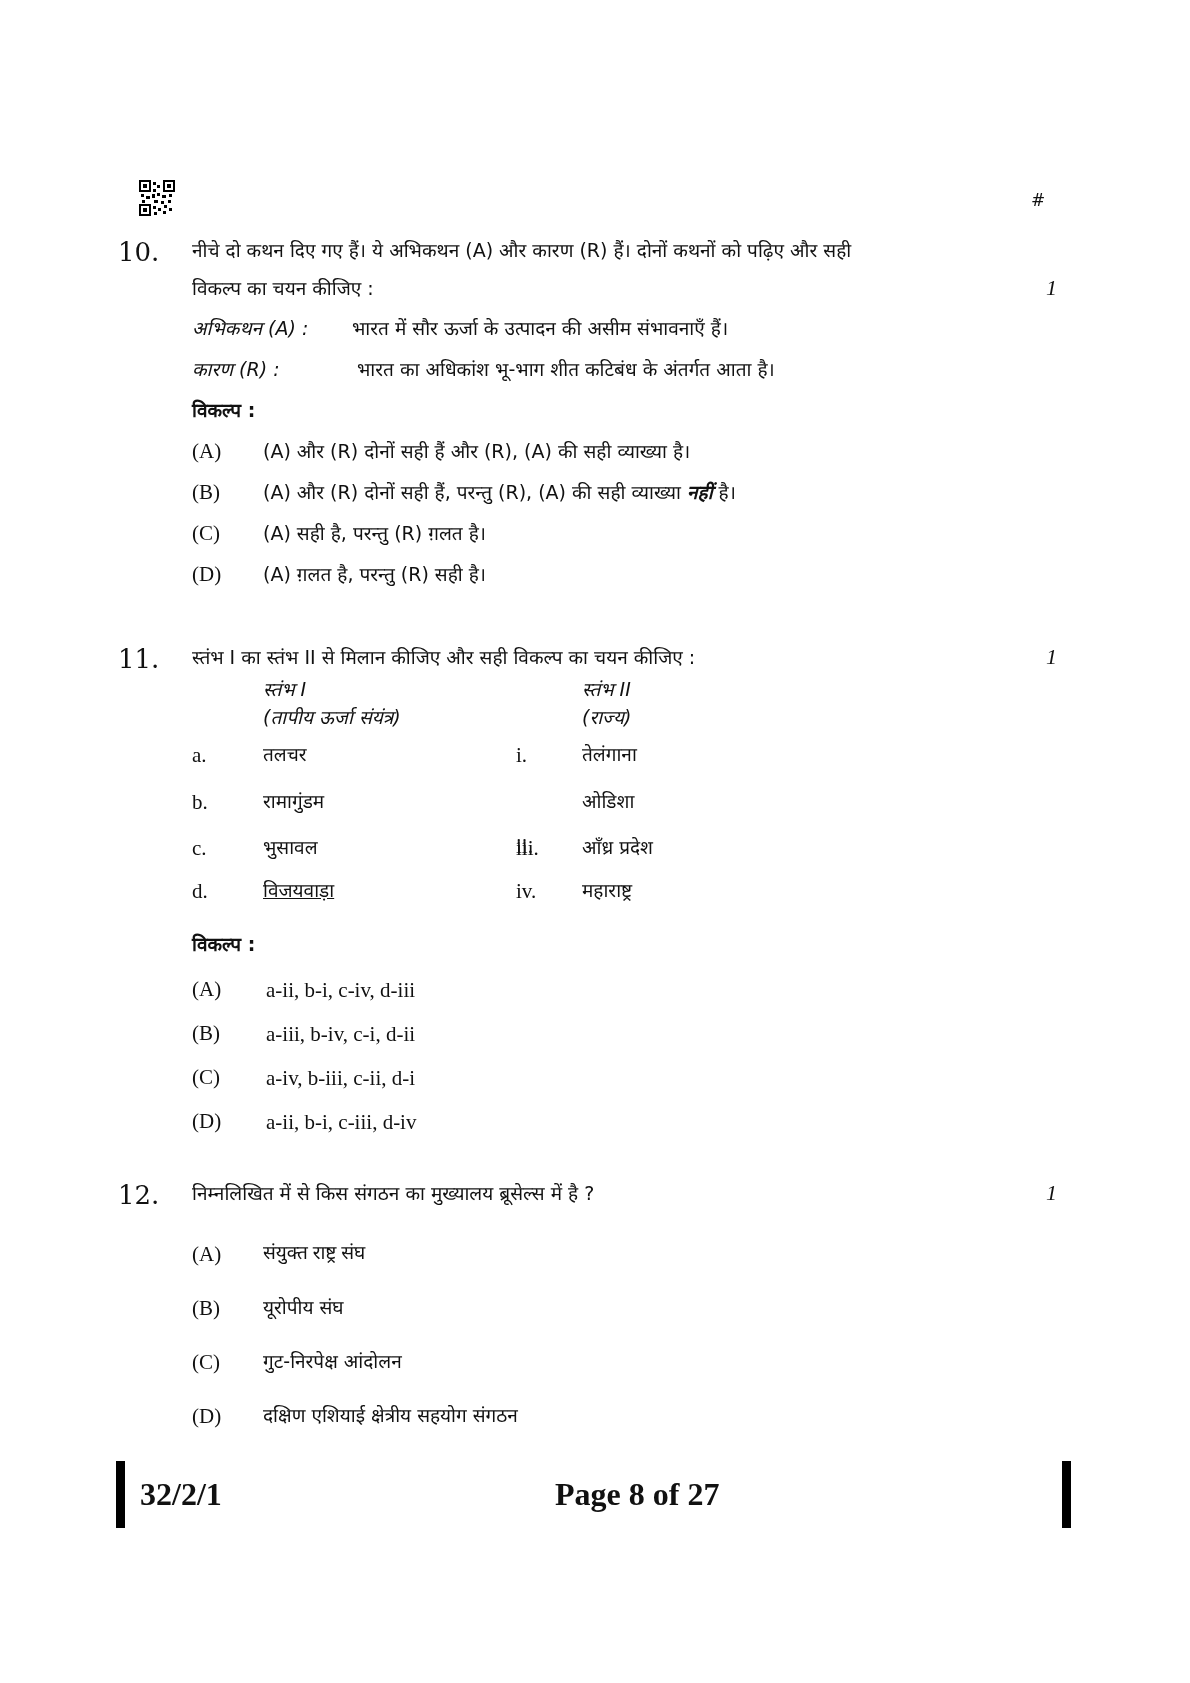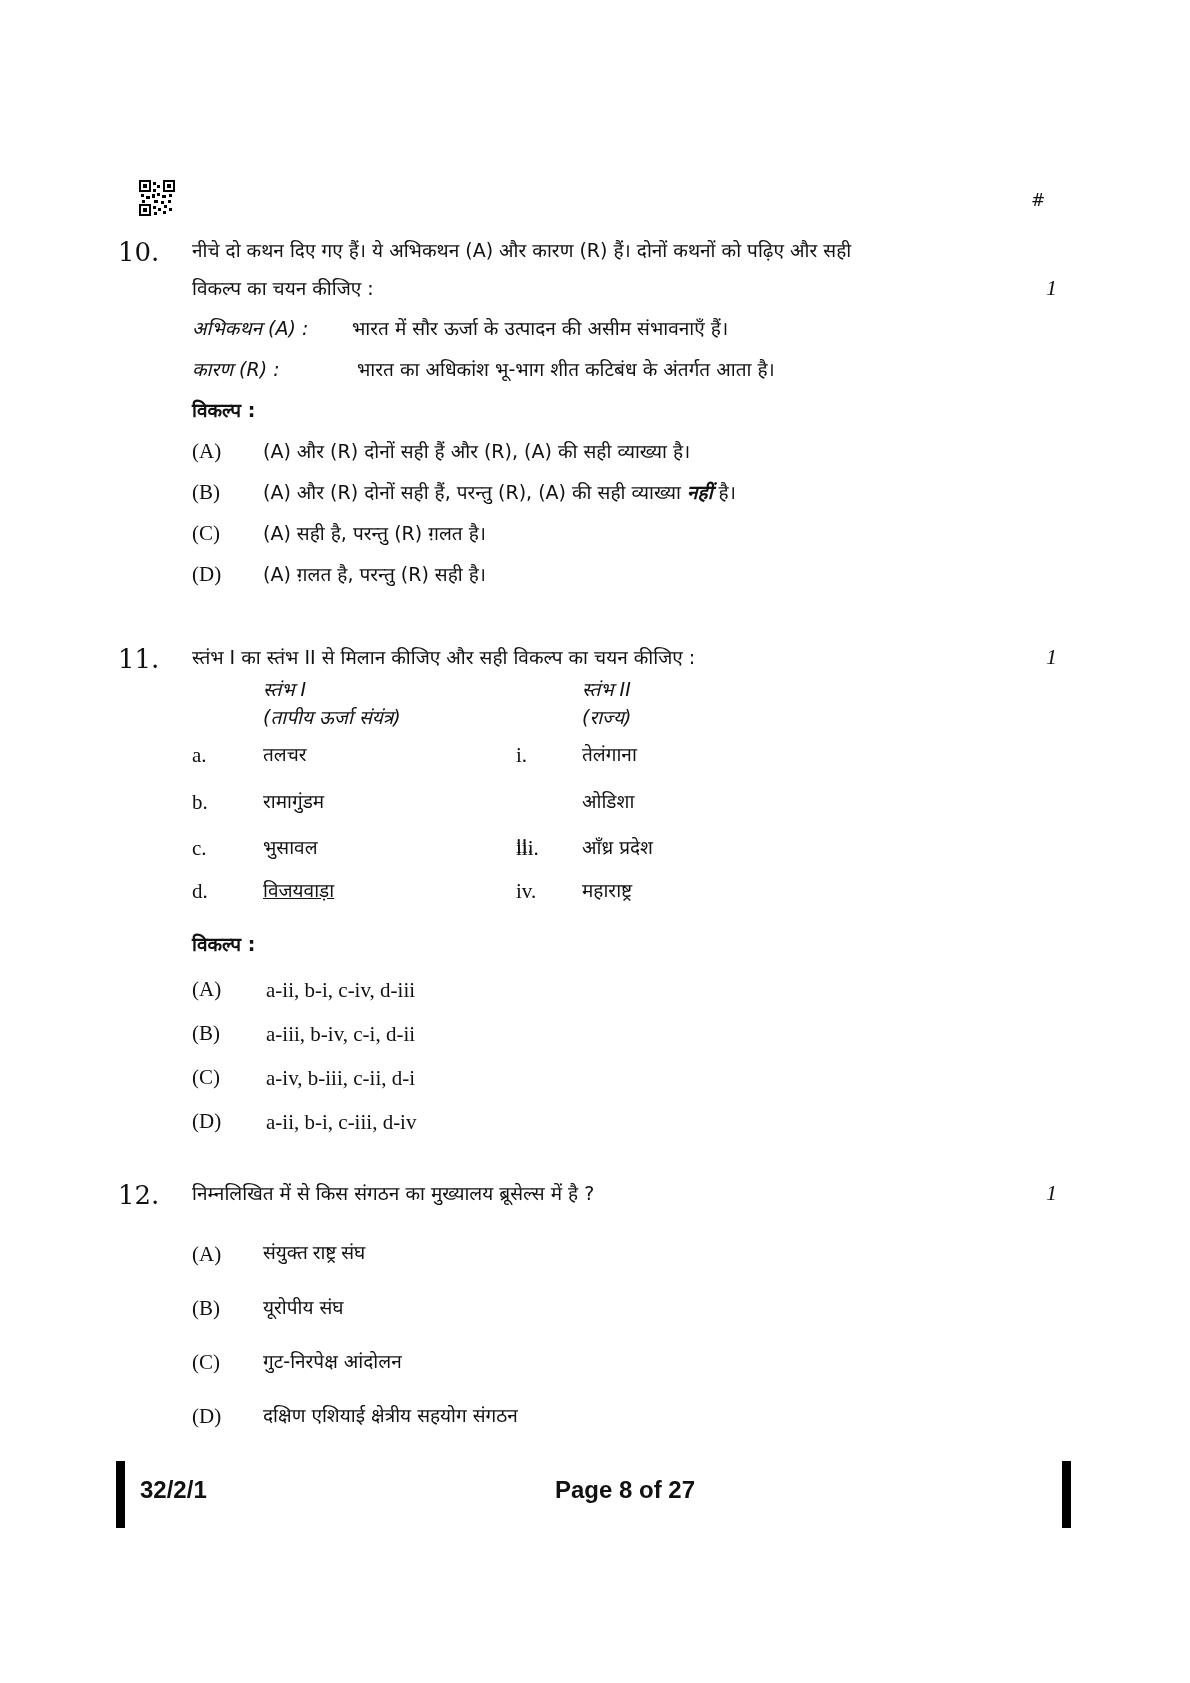--- a/index.html
+++ b/index.html
@@ -9,21 +9,21 @@
   .txt { font-size: 20px; line-height: 28px; white-space: nowrap; }
   .deva { font-family: "DejaVu Sans", sans-serif; font-size: 19px; }
   .qnum { font-family: "DejaVu Serif", serif; font-weight: normal; font-size: 26px; }
   .marks { font-family: "Liberation Serif", serif; font-style: italic; font-size: 22px; }
   .ital { font-style: italic; }
   .bold { font-weight: bold; }
   .lbl { font-family: "Liberation Serif", serif; font-size: 21px; }
   .roman { font-family: "Liberation Serif", serif; font-size: 21px; }
   .qr { width: 36px; height: 36px; }
   .footer-bar { background: #000; }
-  .footer-text { font-family: Liberation Sans, sans-serif; font-weight: bold; font-size: 24px; }
+  .footer-text { font-family: Liberation Serif, serif; font-weight: bold; font-size: 32px; }
 </style>
 </head>
 <body>
 
 <div class="abs qr" style="left:139px; top:180px;">
   <svg width="36" height="36" viewBox="0 0 36 36">
     <rect x="0" y="0" width="36" height="36" fill="#fff"></rect>
     <rect x="1" y="1" width="10" height="10" fill="none" stroke="#000" stroke-width="2"></rect>
     <rect x="4" y="4" width="4" height="4" fill="#000"></rect>
     <rect x="25" y="1" width="10" height="10" fill="none" stroke="#000" stroke-width="2"></rect>

